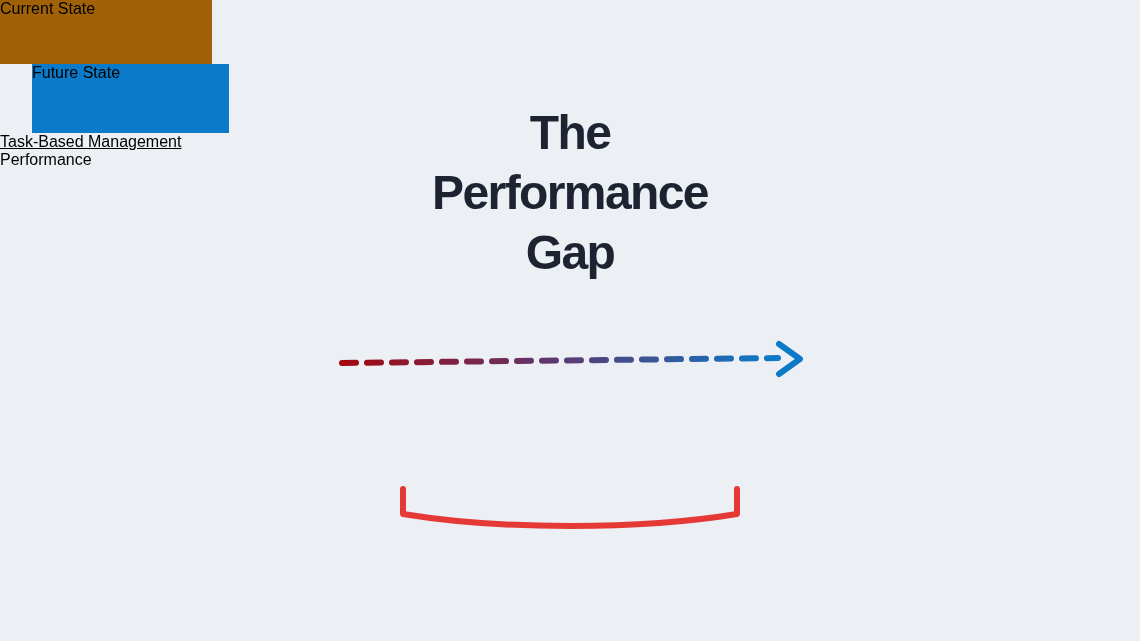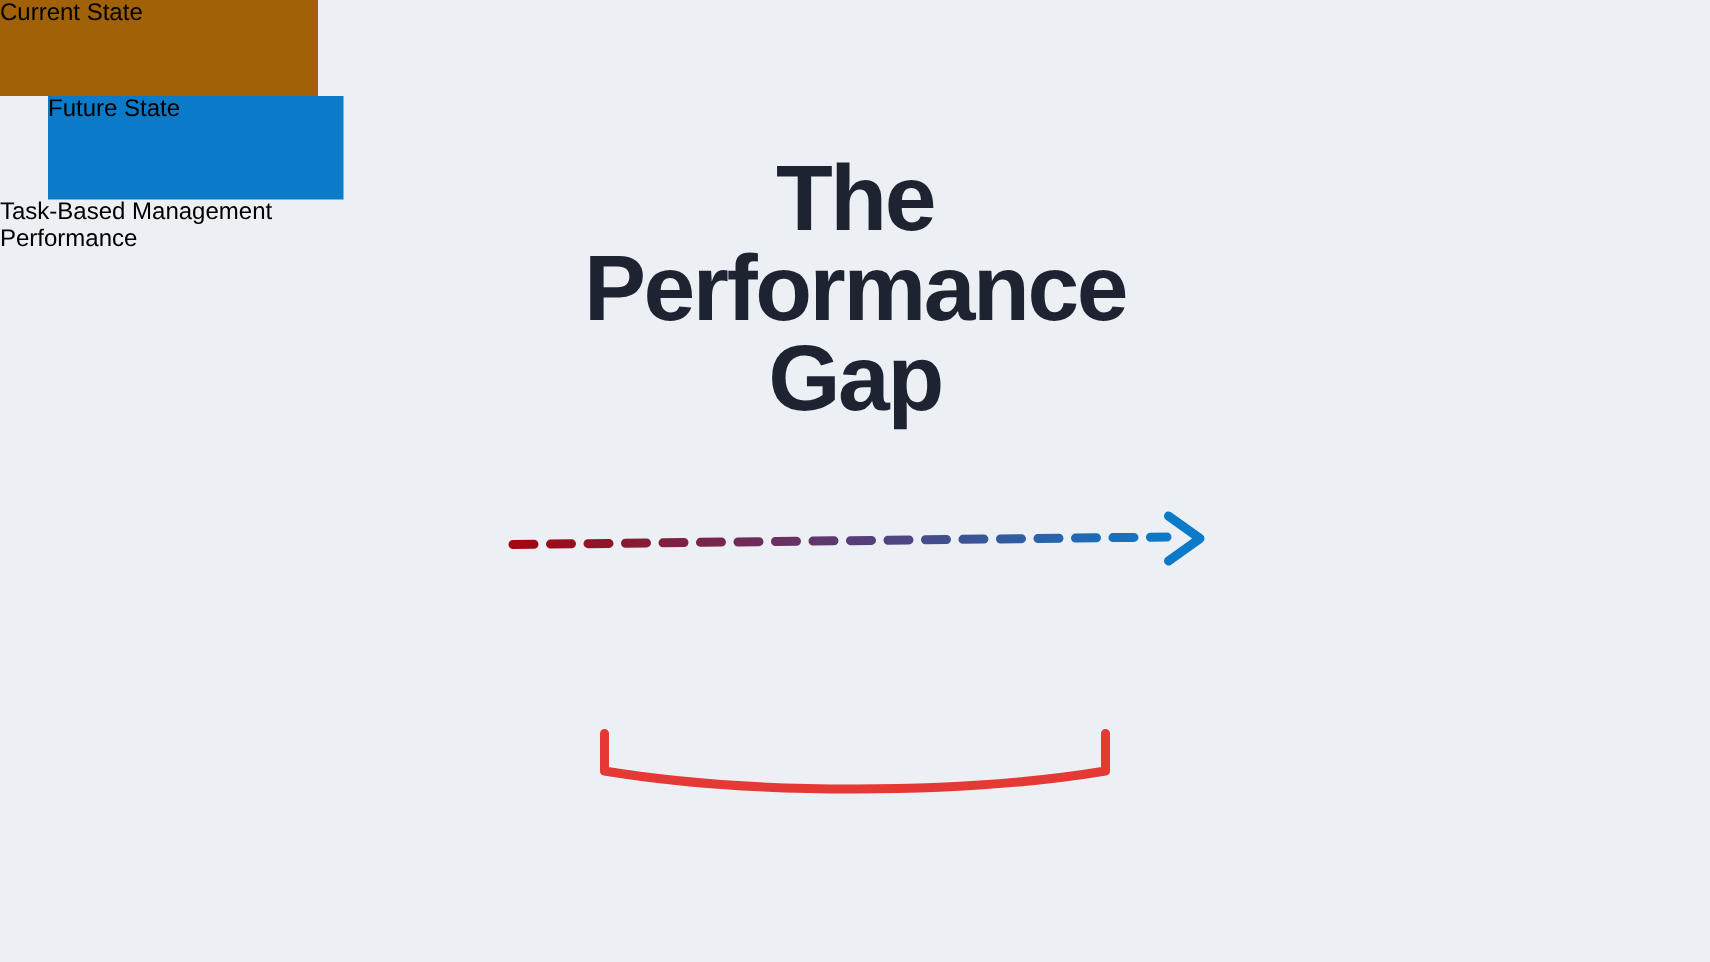--- a/index.html
+++ b/index.html
@@ -21,21 +21,21 @@
     background: #ECEFF4;
   }
 
   
   #title {
     position: absolute;
     left: 320px;
     top: 103px;
     width: 500px;
     text-align: center;
-    font-size: 62px;
+    font-size: 48px;
     line-height: 60px;
     font-weight: 900;
     letter-spacing: -1.6px;
     color: #1E2332;
     white-space: pre-line;
   }
   #current-state-box {
     left: 131px;
     top: 329px;
     width: 212px;
@@ -56,20 +56,21 @@
     position: absolute;
     left: 338px;
     top: 336px;
     width: 472px;
     height: 50px;
   }
   #current-state-caption {
     left: 77px;
     top: 425px;
     width: 320px;
+    text-decoration: underline;
   }
   #future-state-caption {
     left: 745px;
     top: 425px;
     width: 320px;
   }
 
   
   #gap-bracket {
     position: absolute;

